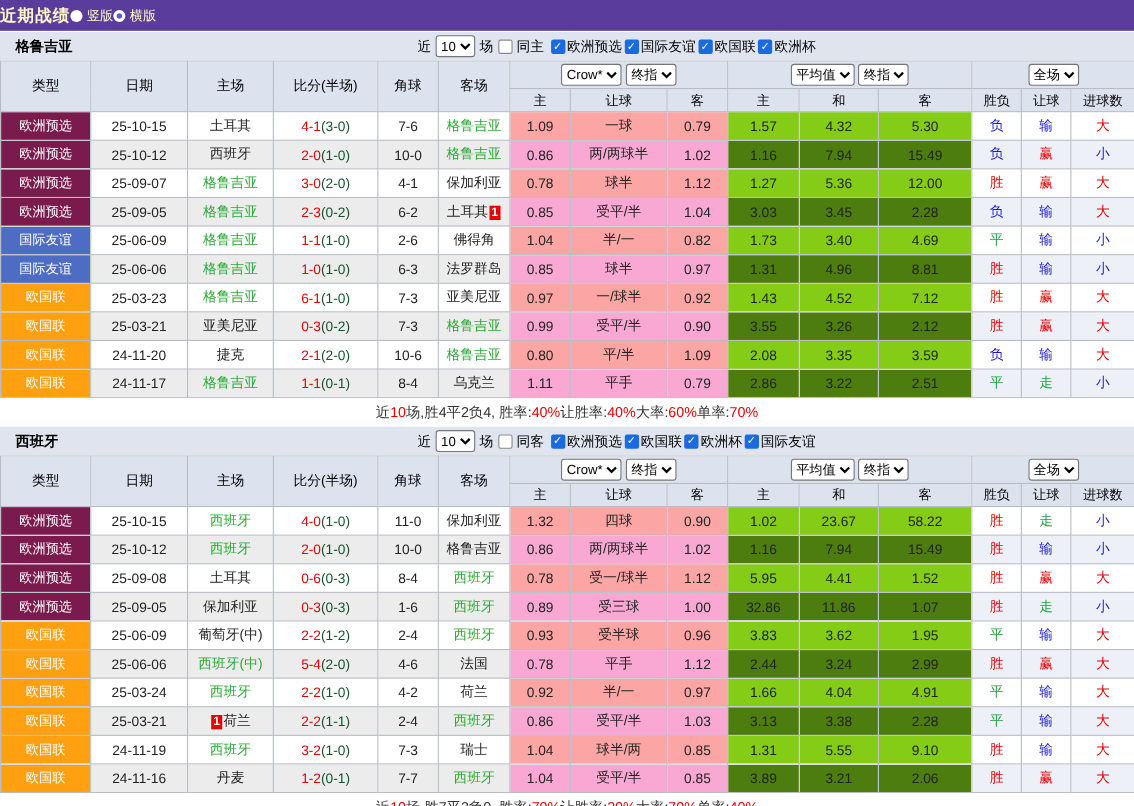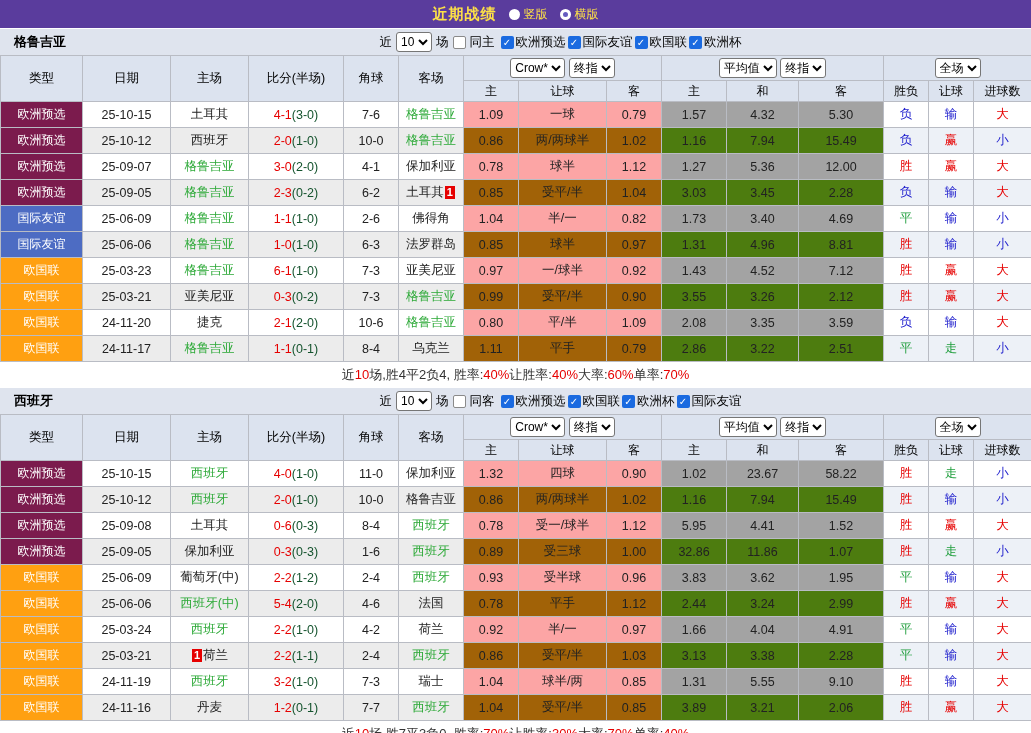--- a/index.html
+++ b/index.html
@@ -1,19 +1,19 @@
 <!DOCTYPE html>
 <html><head>
 <meta charset="utf-8">
 <style>
   *{box-sizing:border-box;margin:0;padding:0}
   html,body{width:1031px}
   body{font-family:"Liberation Sans","DejaVu Sans",sans-serif;background:#fff;color:#222;font-size:13px}
   
-  .topbar{height:28px;background:#5a3c9d;display:flex;align-items:center;justify-content:center;gap:12px;color:#fde047}
+  .topbar{height:28px;background:#5a3c9d;display:flex;align-items:center;justify-content:flex-start;color:#fef9c3}
   .topbar .title{font-weight:bold;font-size:15px;letter-spacing:1px}
   .radio{display:inline-flex;align-items:center;gap:4px;font-size:12px;cursor:default}
   .rdot{width:11px;height:11px;border-radius:50%;background:#fff;display:inline-block}
   .rring{width:11px;height:11px;border-radius:50%;border:3px solid #fff;background:rgba(120,150,255,.35);display:inline-block}
   
   .filterrow{position:relative;height:26px;background:#dfe4ee;display:flex;align-items:center;justify-content:center;font-size:12.5px;color:#000}
   .teamname{position:absolute;left:14px;font-weight:bold;font-size:13px}
   .fgrp{display:flex;align-items:center;gap:4px;margin-left:90px}
   select{font-size:12px;height:20px;background:#fff;border:1px solid #767676;border-radius:3px;font-family:inherit}
   .cb{width:13px;height:13px;background:#1a6ae0;color:#fff;font-size:10px;line-height:13px;text-align:center;display:inline-block;border-radius:2px;font-weight:bold}
@@ -22,22 +22,22 @@
   
   table{border-collapse:collapse;table-layout:fixed;width:1031px}
   th,td{border:1px solid #b9bcc4;text-align:center;font-size:12.5px;padding:0;height:26px;white-space:nowrap;overflow:hidden}
   thead th{background:#dce3ef;font-weight:normal;color:#000}
   thead tr.drop th{height:25px}
   thead tr.sub th{height:21px;font-size:12px}
   td.c-type{color:#fff;font-size:12px}
   tr.odd td{background:#fff}
   tr.even td{background:#ececec}
   tr.odd td.cream{background:#fca5a5}
-  tr.even td.cream{background:#a16207}
-  tr.odd td.blue{background:#a3a3a3}
+  tr.even td.cream{background:#f9a8d4}
+  tr.odd td.blue{background:#84cc16}
   tr.even td.blue{background:#4d7c0f}
   tr.odd td.res{background:#fff}
   tr.even td.res{background:#edf1f7}
   .team{color:#2ca937}
   .smain{color:#e60000}
   .shalf{color:#14532d}
   .v-r{color:#e60000}.v-g{color:#1f9e3c}.v-b{color:#1a1acc}
   .badge{display:inline-block;background:#e60000;color:#fff;font-size:11px;line-height:13px;padding:0 2px;margin:0 1px;font-weight:bold}
   .summary{height:25px;display:flex;align-items:center;justify-content:center;font-size:13px;background:#fff;color:#333}
   .summary .red{color:#e60000}

